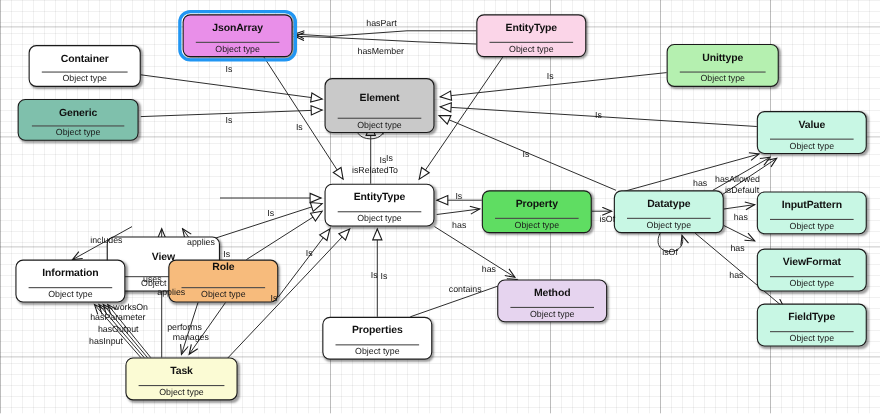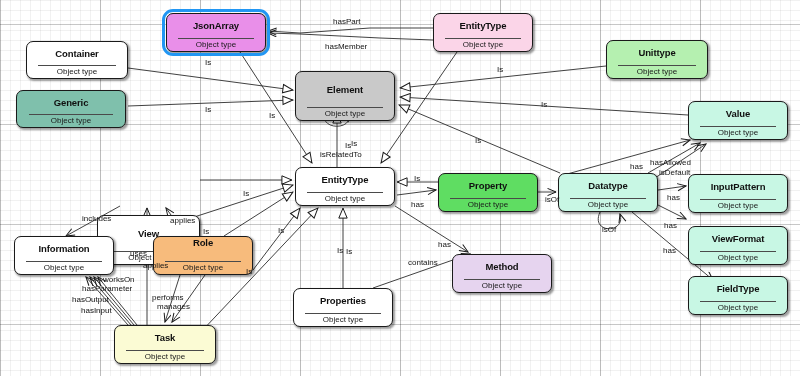--- a/index.html
+++ b/index.html
@@ -336,19 +336,19 @@
       <div class="edge-label" style="left: 143px; top: 262px;">applies</div>
       <div class="edge-label" style="left: 278px; top: 227px;">Is</div>
       <div class="edge-label" style="left: 246px; top: 268px;">Is</div>
       <div class="edge-label" style="left: 203px; top: 228px;">Is</div>
       <div class="edge-label" style="left: 337px; top: 247px;">Is</div>
       <div class="edge-label" style="left: 346px; top: 248px;">Is</div>
       <div class="edge-label" style="left: 438px; top: 241px;">has</div>
       <div class="edge-label" style="left: 408px; top: 259px;">contains</div>
       <div class="edge-label" style="left: 103px; top: 276px;">worksOn</div>
       <div class="edge-label" style="left: 82px; top: 285px;">hasParameter</div>
-      <div class="edge-label" style="left: 72px; top: 296px;">hasOutput</div>
+      <div class="edge-label" style="left: 89px; top: 296px;">hasOutput</div>
       <div class="edge-label" style="left: 81px; top: 307px;">hasInput</div>
       <div class="edge-label" style="left: 152px; top: 294px;">performs</div>
       <div class="edge-label" style="left: 157px; top: 303px;">manages</div>
     </div>
 
 </div>
 
 </body></html>

